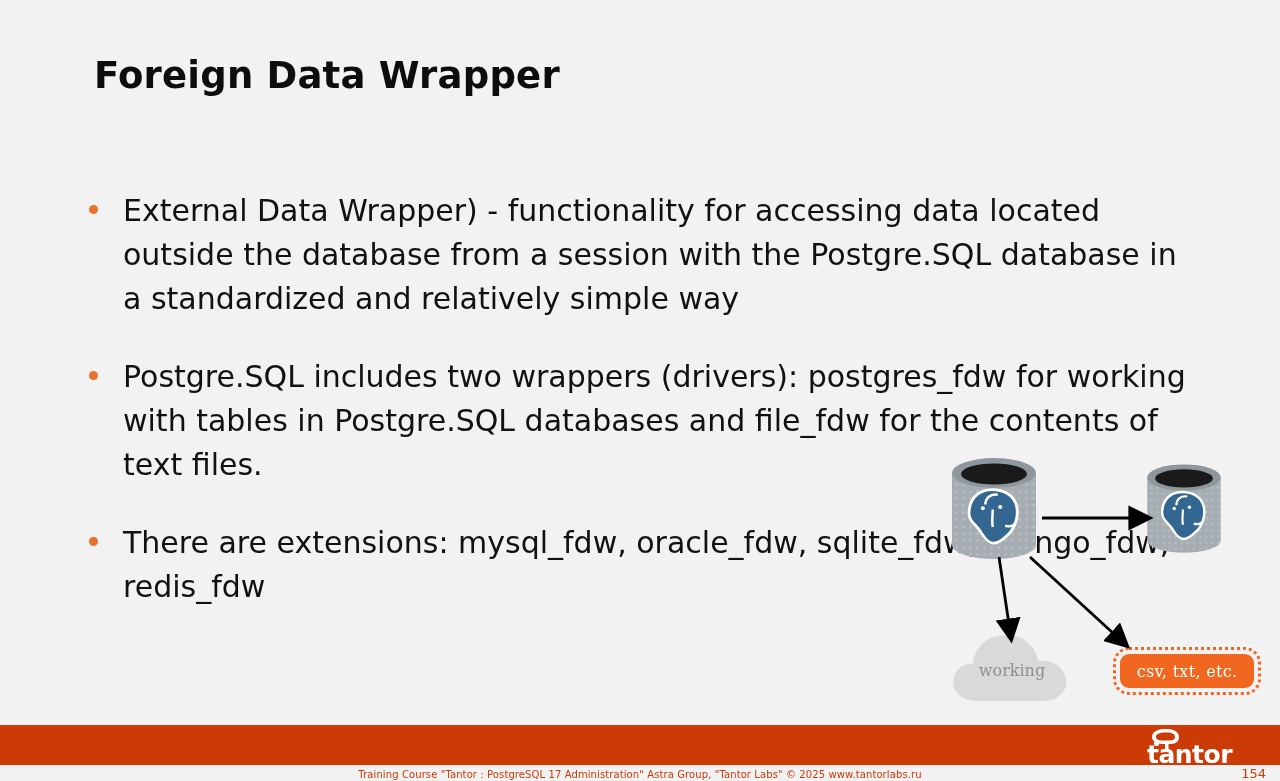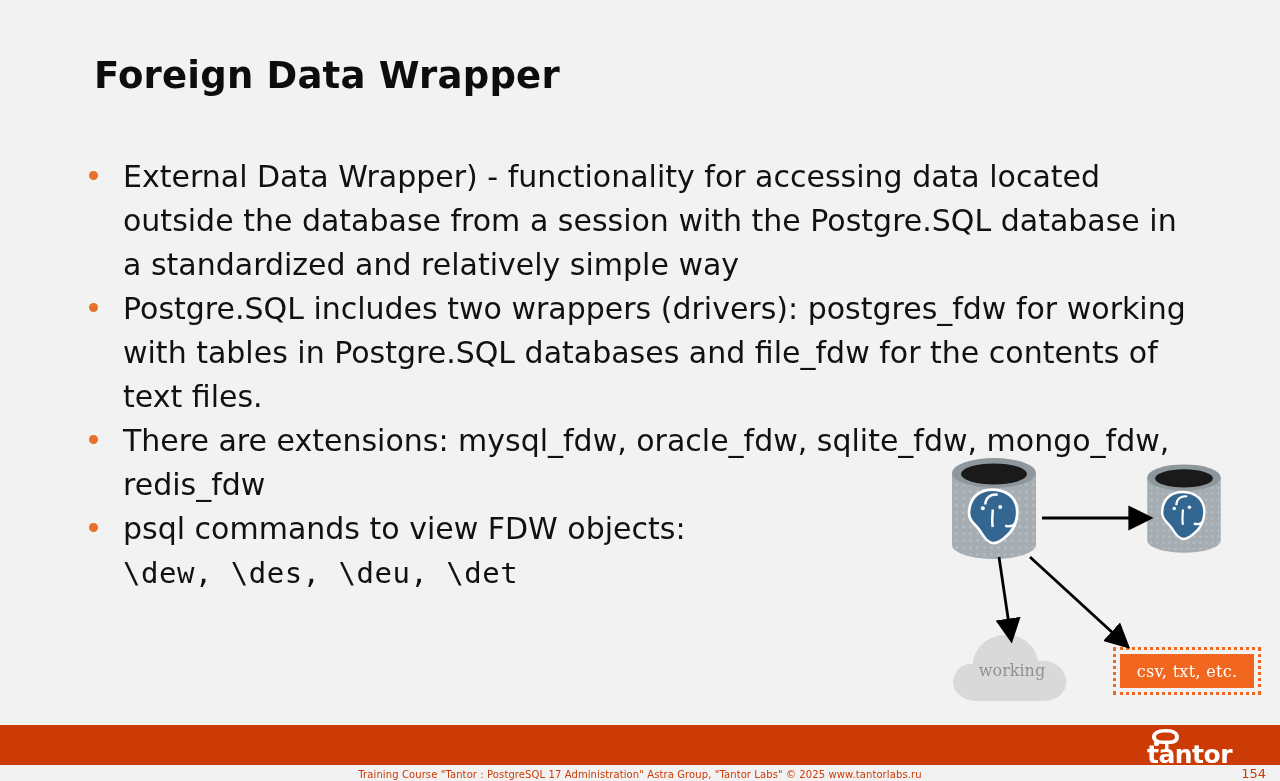--- a/index.html
+++ b/index.html
@@ -34,20 +34,21 @@
     left: 86px;
     top: 155px;
     width: 1110px;
   }
   .bullet-row {
     position: relative;
     padding-left: 37px;
     font-size: 30px;
     line-height: 44px;
     color: #111111;
+    margin-top: 34px;
   }
   .bullet-marker {
     position: absolute;
     left: 3px;
     top: 16px;
     width: 9px;
     height: 9px;
     background: #e8722a;
     border-radius: 50%;
   }
@@ -92,21 +93,21 @@
     color: #909090;
     font-family: "DejaVu Serif", serif;
   }
   .file-box {
     position: absolute;
     left: 190px;
     top: 209px;
     width: 134px;
     height: 34px;
     background: #f2671f;
-    border-radius: 0;
+    border-radius: 9px;
     outline: 3px dotted #f2671f;
     outline-offset: 4px;
     display: flex;
     align-items: center;
     justify-content: center;
   }
   .file-box-label {
     color: #ffffff;
     font-size: 16px;
     font-family: "DejaVu Serif", serif;
@@ -177,27 +178,20 @@
   </div>
 
 
   <div class="bullet-row">
     <span class="bullet-marker"></span>
     <span class="bullet-text">
       <span>There are extensions: mysql_fdw, oracle_fdw, sqlite_fdw, mongo_fdw, redis_fdw</span>
     </span>
   </div>
 
-  <div class="bullet-row">
-    <span class="bullet-marker"></span>
-    <span class="bullet-text">
-      <span>psql commands to view FDW objects:</span>
-    </span>
-    <span class="mono-line">\dew, \des, \deu, \det</span>
-  </div>
 
 </div>
 
 <div class="diagram">
 
   <svg class="db-cyl" style="left:16px; top:8px;" width="96" height="112" viewBox="0 0 96 112">
     <defs>
       <pattern id="dots1" width="7" height="7" patternUnits="userSpaceOnUse">
         <rect width="7" height="7" fill="#a5adb2"></rect>
         <circle cx="3.5" cy="3.5" r="1.6" fill="#b4bbbf"></circle>

